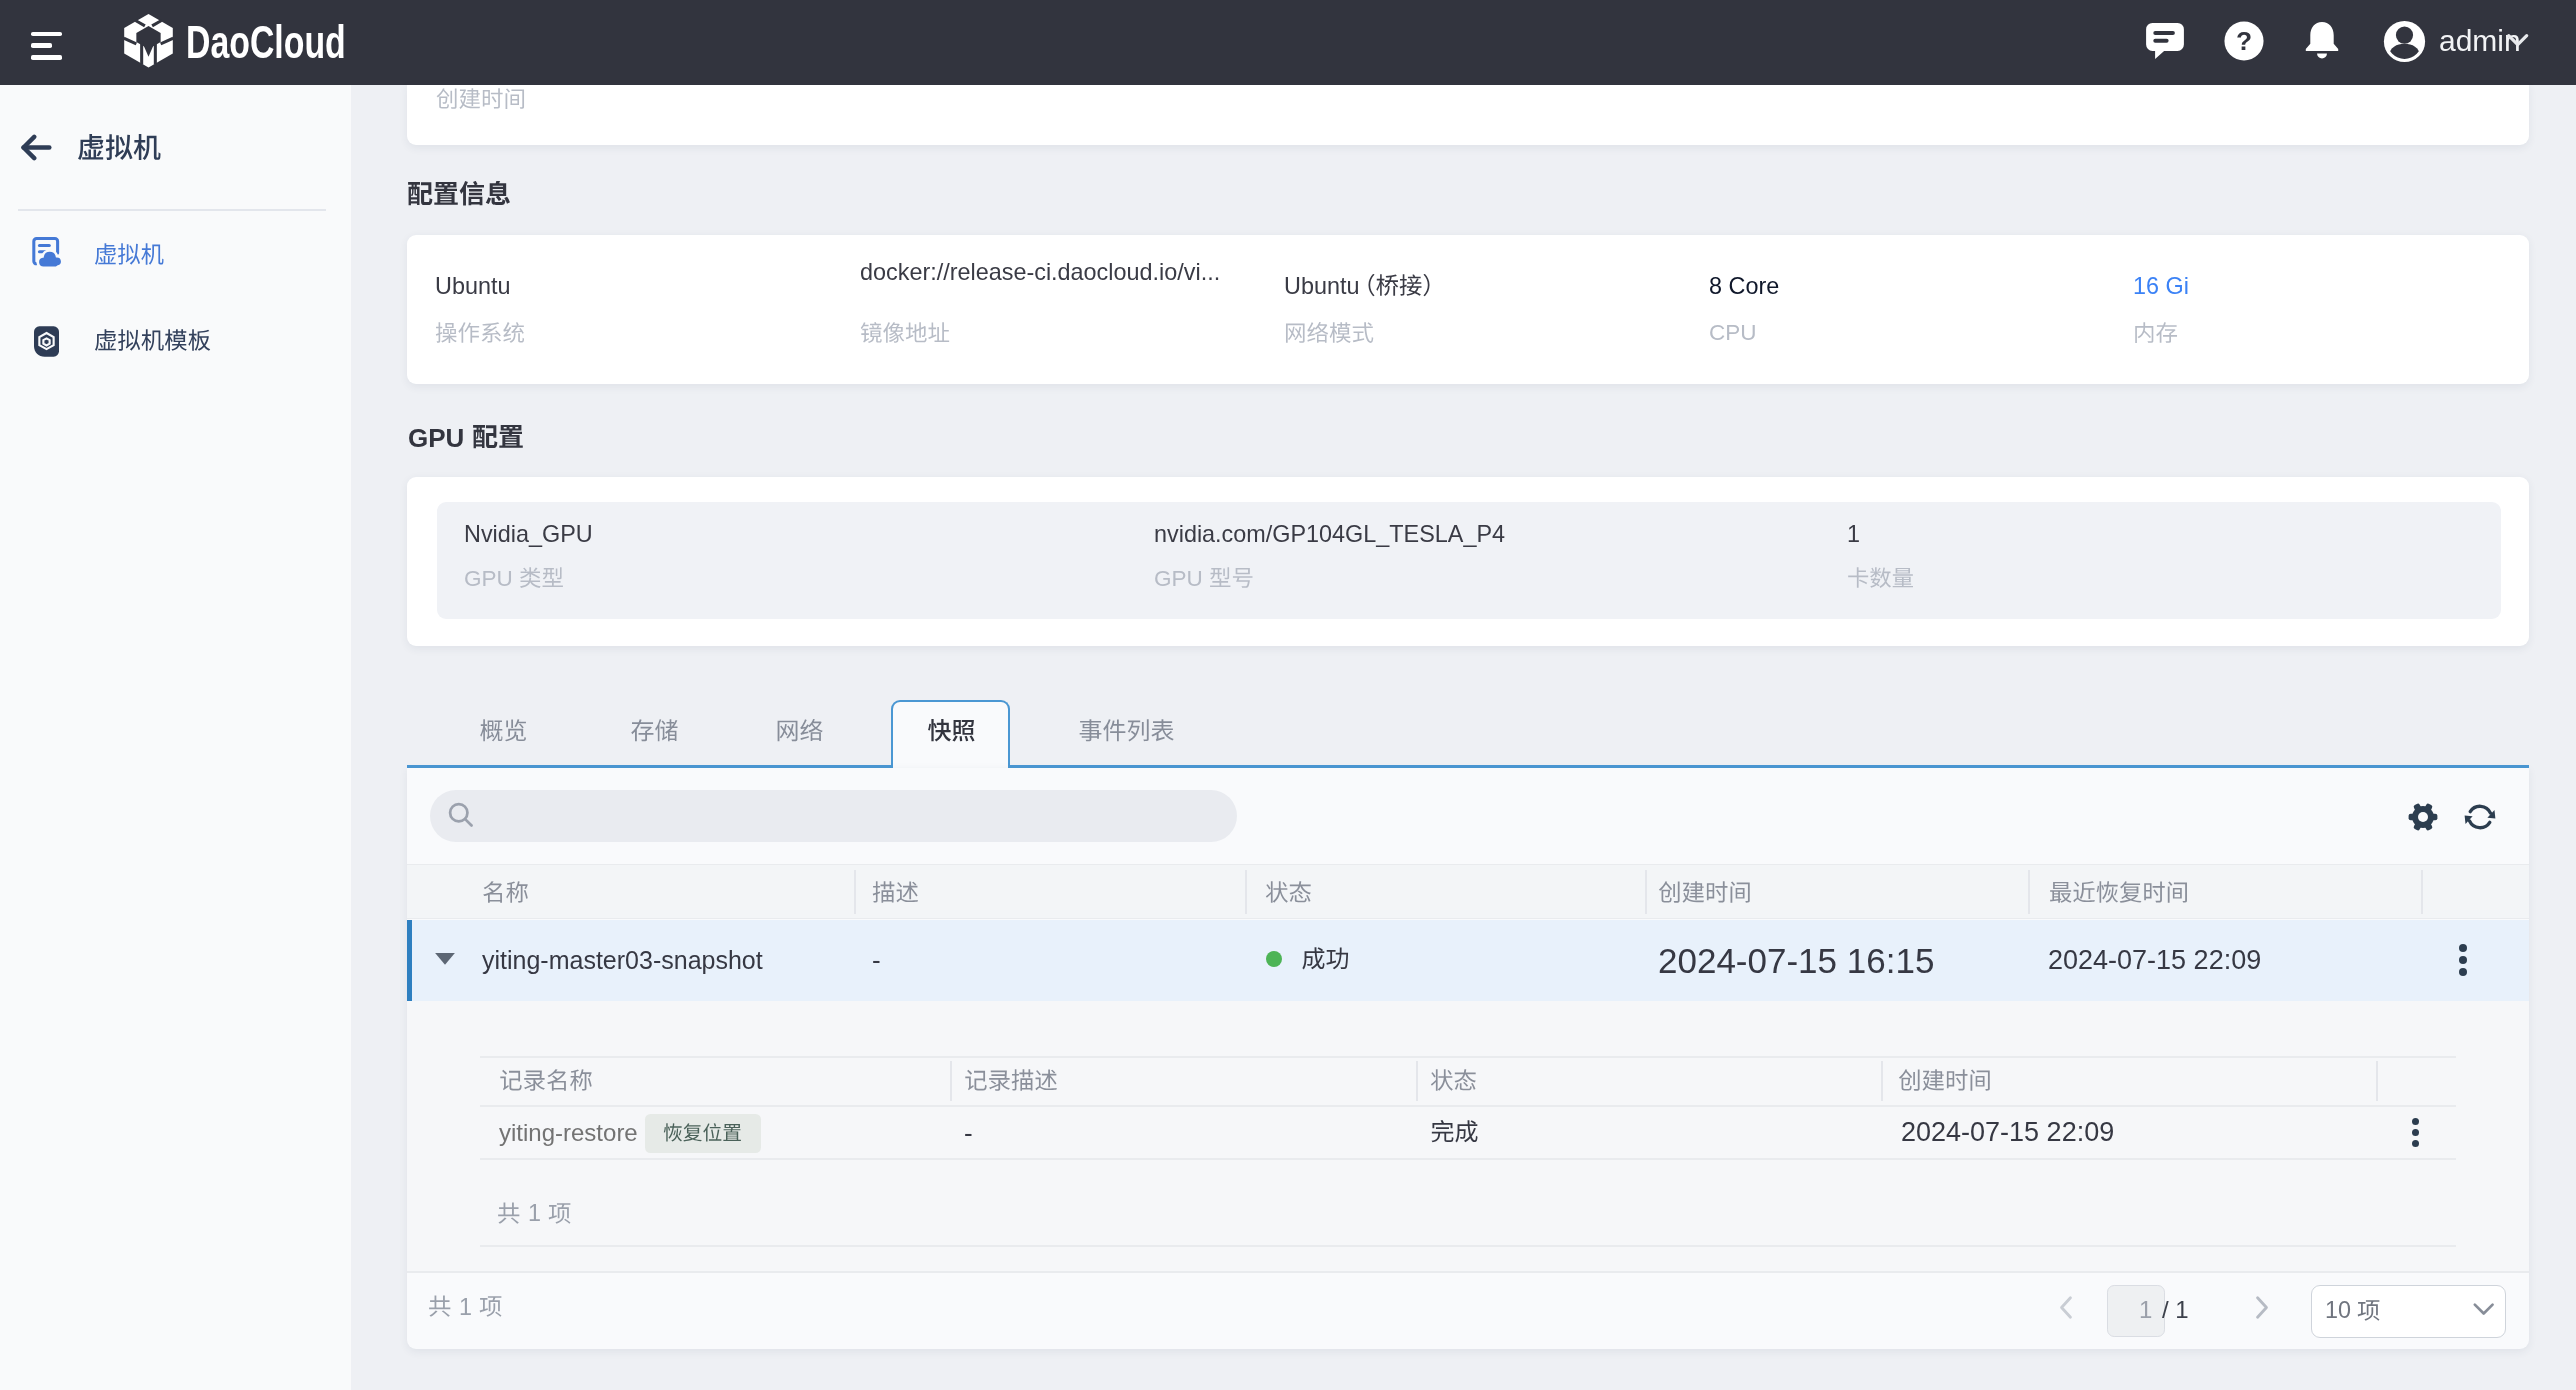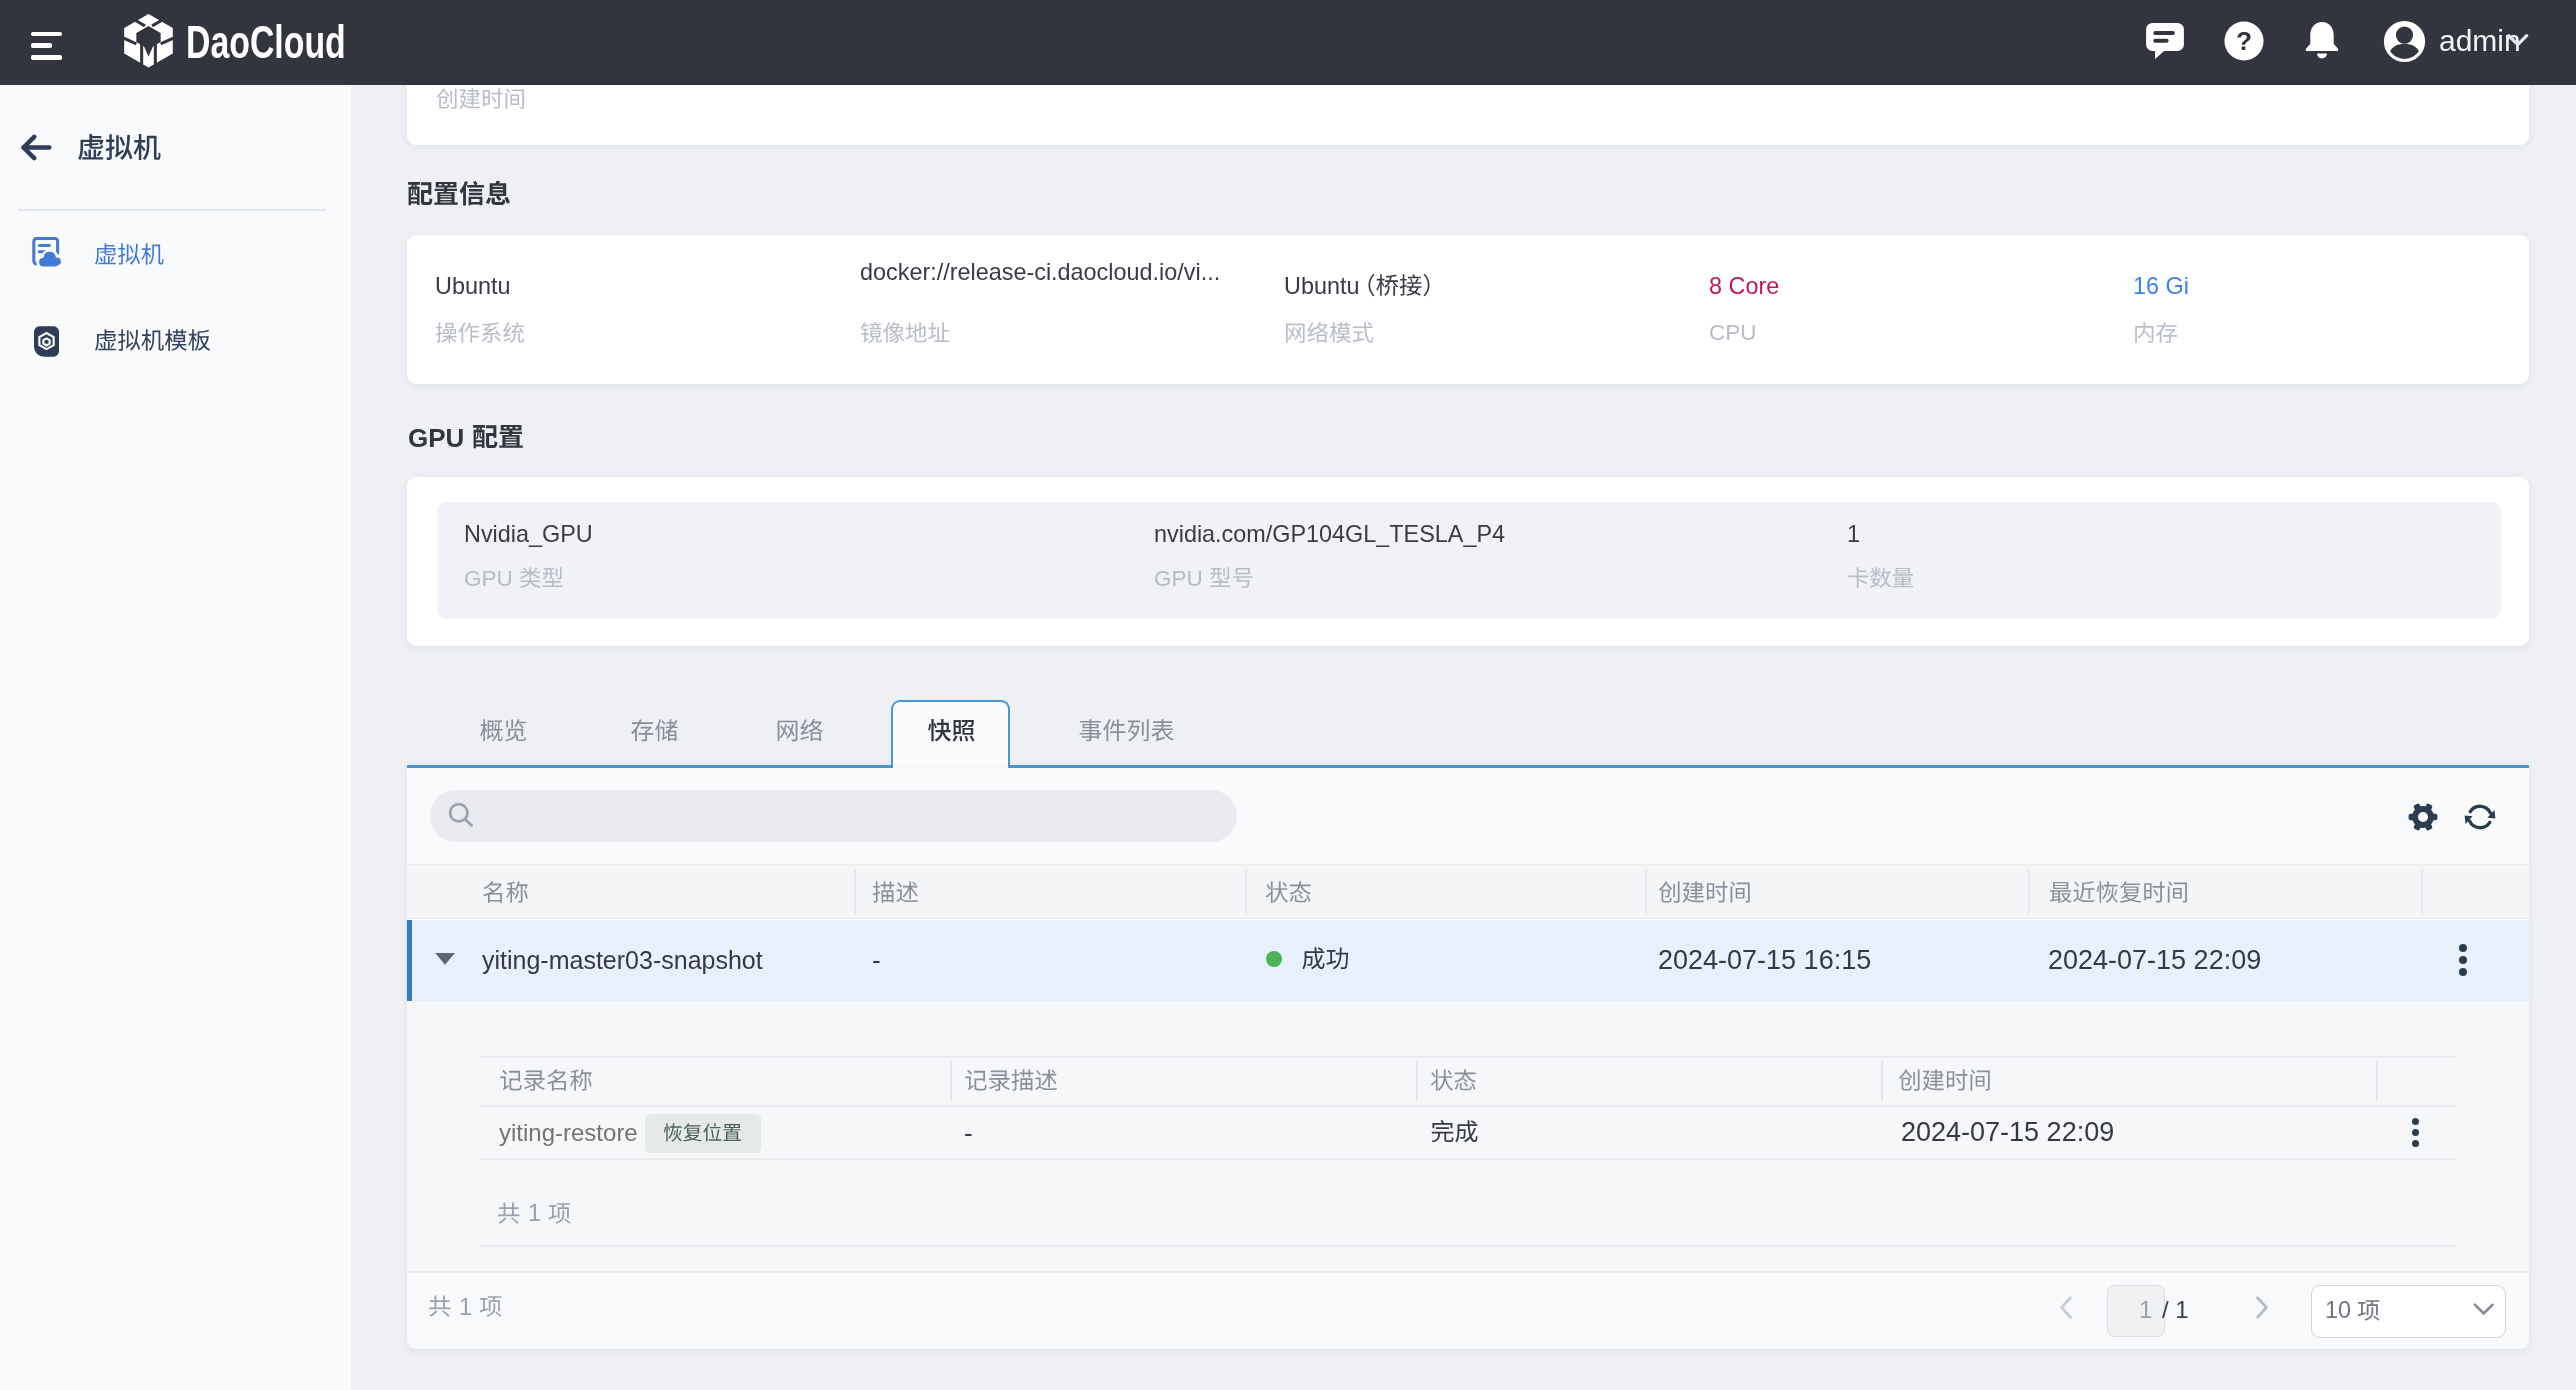--- a/index.html
+++ b/index.html
@@ -198,21 +198,21 @@
       <use href="#R桥" transform="translate(26.0,22.1) scale(0.0260,-0.0260)"></use>
       <use href="#R接" transform="translate(52.0,22.1) scale(0.0260,-0.0260)"></use>
       <use href="#R）" transform="translate(78.0,22.1) scale(0.0260,-0.0260)"></use>
     </svg></div>
 <div style="position:absolute;left:1284px;top:322px;"><svg width="90" height="22.5" viewBox="0 0 100 25" fill="#b7bcc6">
       <use href="#R网" transform="translate(0.0,21.2) scale(0.0250,-0.0250)"></use>
       <use href="#R络" transform="translate(25.0,21.2) scale(0.0250,-0.0250)"></use>
       <use href="#R模" transform="translate(50.0,21.2) scale(0.0250,-0.0250)"></use>
       <use href="#R式" transform="translate(75.0,21.2) scale(0.0250,-0.0250)"></use>
     </svg></div>
-<div style="position:absolute;left:1709px;top:275px;font-size:23.4px;line-height:23.4px;color:#be185d;font-weight:400;white-space:nowrap;">8 Core</div>
+<div style="position:absolute;left:1709px;top:275px;font-size:23.4px;line-height:23.4px;color:#0f172a;font-weight:400;white-space:nowrap;">8 Core</div>
 <div style="position:absolute;left:1709px;top:322px;font-size:22.5px;line-height:22.5px;color:#b7bcc6;font-weight:400;white-space:nowrap;">CPU</div>
 <div style="position:absolute;left:2133px;top:275px;font-size:23.4px;line-height:23.4px;color:#3b82f6;font-weight:400;white-space:nowrap;">16 Gi</div>
 <div style="position:absolute;left:2133px;top:322px;"><svg width="45" height="22.5" viewBox="0 0 50 25" fill="#b7bcc6">
       <use href="#R内" transform="translate(0.0,21.2) scale(0.0250,-0.0250)"></use>
       <use href="#R存" transform="translate(25.0,21.2) scale(0.0250,-0.0250)"></use>
     </svg></div>
 <div style="position:absolute;left:408px;top:425px;font-size:26px;line-height:26px;color:#33353f;font-weight:700;white-space:nowrap;">GPU</div>
 <div style="position:absolute;left:472px;top:424px;"><svg width="52" height="26" viewBox="0 0 58 29" fill="#33353f">
       <use href="#B配" transform="translate(0.0,24.6) scale(0.0290,-0.0290)"></use>
       <use href="#B置" transform="translate(29.0,24.6) scale(0.0290,-0.0290)"></use>
@@ -331,21 +331,21 @@
 <svg style="position:absolute;left:435px;top:953px" width="20" height="11.7" viewBox="0 0 22 13">
     <polygon points="0,0 22,0 11,13" fill="#5d6774"></polygon>
   </svg>
 <div style="position:absolute;left:482px;top:948px;font-size:25px;line-height:25px;color:#363843;font-weight:400;white-space:nowrap;">yiting-master03-snapshot</div>
 <div style="position:absolute;left:872px;top:947px;font-size:26px;line-height:26px;color:#363843;font-weight:400;white-space:nowrap;">-</div>
 <div style="position:absolute;left:1266px;top:951px;width:16px;height:16px;border-radius:50%;background:#4db456;"></div>
 <div style="position:absolute;left:1301px;top:947px;"><svg width="49" height="24" viewBox="0 0 54 27" fill="#363843">
       <use href="#R成" transform="translate(0.0,22.9) scale(0.0270,-0.0270)"></use>
       <use href="#R功" transform="translate(27.0,22.9) scale(0.0270,-0.0270)"></use>
     </svg></div>
-<div style="position:absolute;left:1658px;top:947px;font-size:27px;line-height:27px;color:#363843;font-weight:400;white-space:nowrap;">2024-07-15 16:15</div>
+<div style="position:absolute;left:1658px;top:947px;font-size:35px;line-height:27px;color:#363843;font-weight:400;white-space:nowrap;">2024-07-15 16:15</div>
 <div style="position:absolute;left:2048px;top:947px;font-size:27px;line-height:27px;color:#363843;font-weight:400;white-space:nowrap;">2024-07-15 22:09</div>
 <div style="position:absolute;left:2459px;top:944px;width:8px;height:8px;border-radius:50%;background:#2c3d4f;"></div>
 <div style="position:absolute;left:2459px;top:956px;width:8px;height:8px;border-radius:50%;background:#2c3d4f;"></div>
 <div style="position:absolute;left:2459px;top:968px;width:8px;height:8px;border-radius:50%;background:#2c3d4f;"></div>
 <div style="position:absolute;left:407px;top:1001px;width:2122px;height:270px;background:#f6f7f9;"></div>
 <div style="position:absolute;left:480px;top:1056px;width:1976px;height:1.8px;background:#e9ebee;"></div>
 <div style="position:absolute;left:480px;top:1105px;width:1976px;height:1.8px;background:#e9ebee;"></div>
 <div style="position:absolute;left:480px;top:1158px;width:1976px;height:1.8px;background:#e9ebee;"></div>
 <div style="position:absolute;left:480px;top:1245px;width:1976px;height:1.8px;background:#e9ebee;"></div>
 <div style="position:absolute;left:950px;top:1061px;width:1.8px;height:40px;background:#e4e6eb;"></div>

